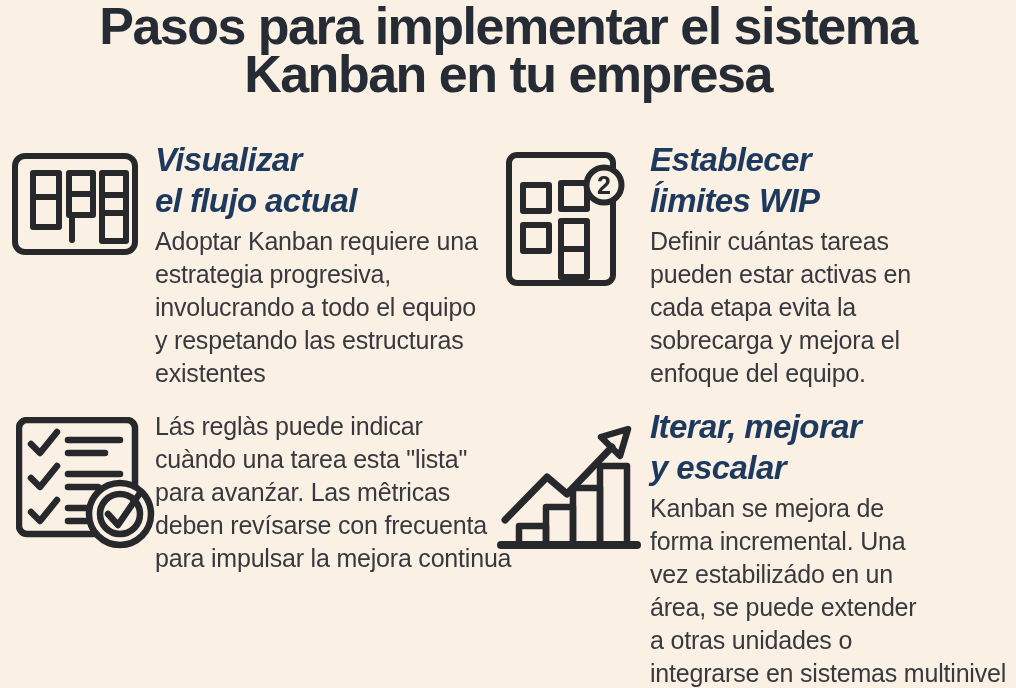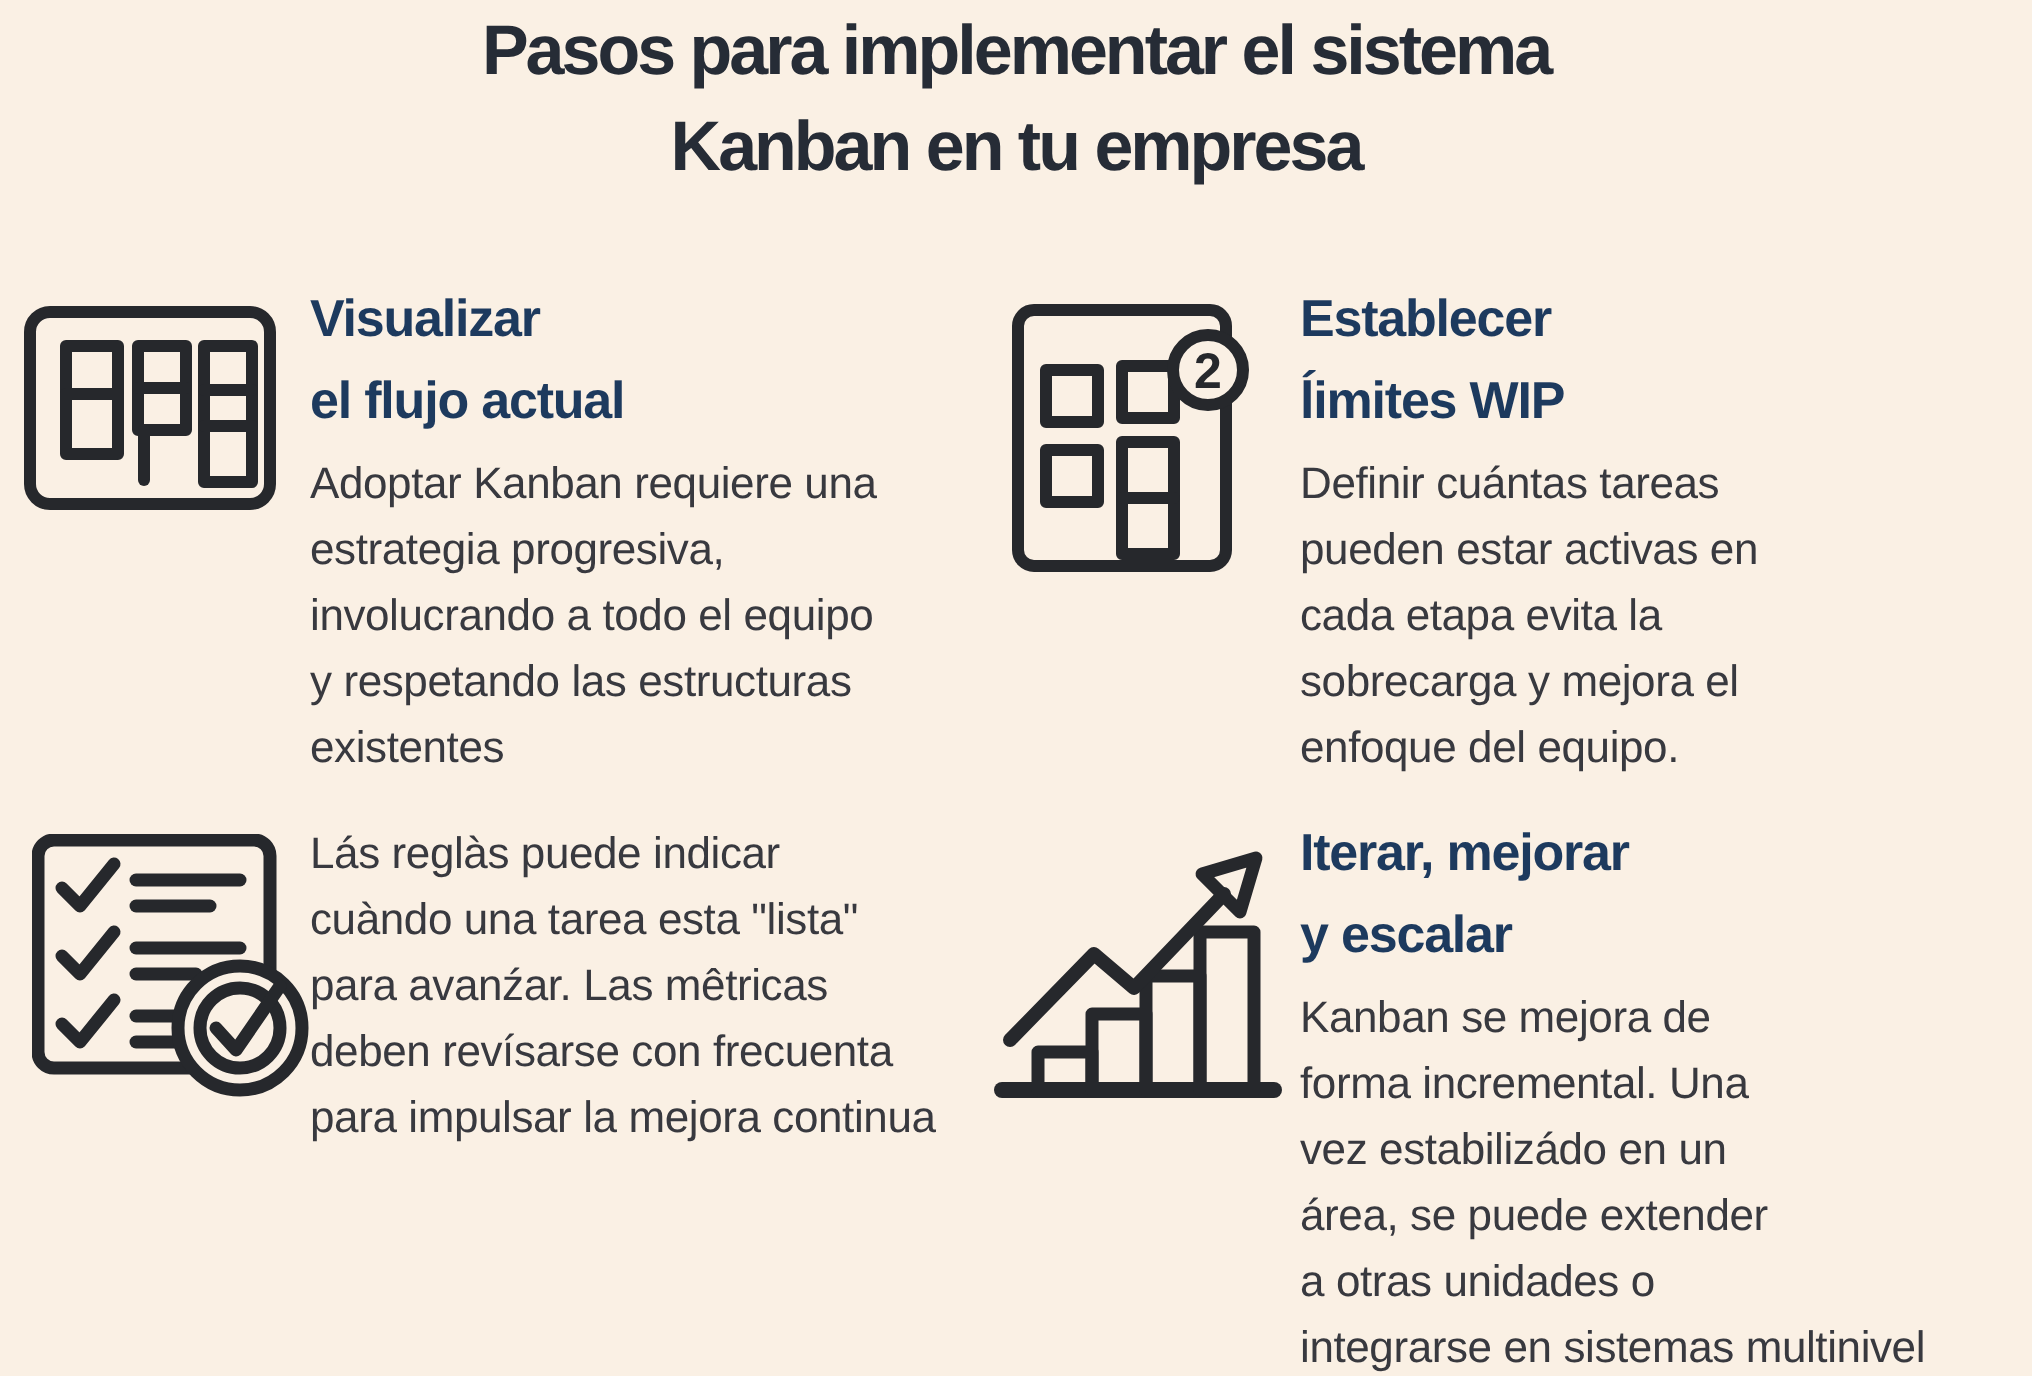--- a/index.html
+++ b/index.html
@@ -6,36 +6,37 @@
   .canvas{
     position:relative;
     width:1016px;height:688px;
     background:var(--bg,#faf0e4);
     font-family:"Liberation Sans",sans-serif;
     overflow:hidden;
   }
   .title{
     position:absolute;left:0;top:2px;width:1016px;
     margin:0;text-align:center;
-    font-size:35px;line-height:48px;font-weight:700;
+    font-size:52px;line-height:48px;font-weight:700;
     letter-spacing:-1.5px;
     color:var(--title,#262c36);
     white-space:pre-line;
   }
   .section-text{position:absolute;width:400px;}
   .section-heading{
     margin:0;
-    font-size:26px;line-height:41px;font-weight:700;
+    font-size:33px;line-height:41px;font-weight:700;
     letter-spacing:-0.6px;
     color:var(--heading,#1d3a5e);
     white-space:pre-line;
+    font-style:italic;
   }
   .section-body{
     margin:4px 0 0 0;
-    font-size:22px;line-height:33px;
+    font-size:25px;line-height:33px;
     letter-spacing:-0.2px;
     color:var(--body,#38393f);
     white-space:pre-line;
   }
   .icon{position:absolute;color:var(--icon,#26282c);}
   .icon *{vector-effect:none;}
   .badge-num{
     font-family:"Liberation Sans",sans-serif;
     font-size:25px;font-weight:700;
     fill:var(--icon,#26282c);

